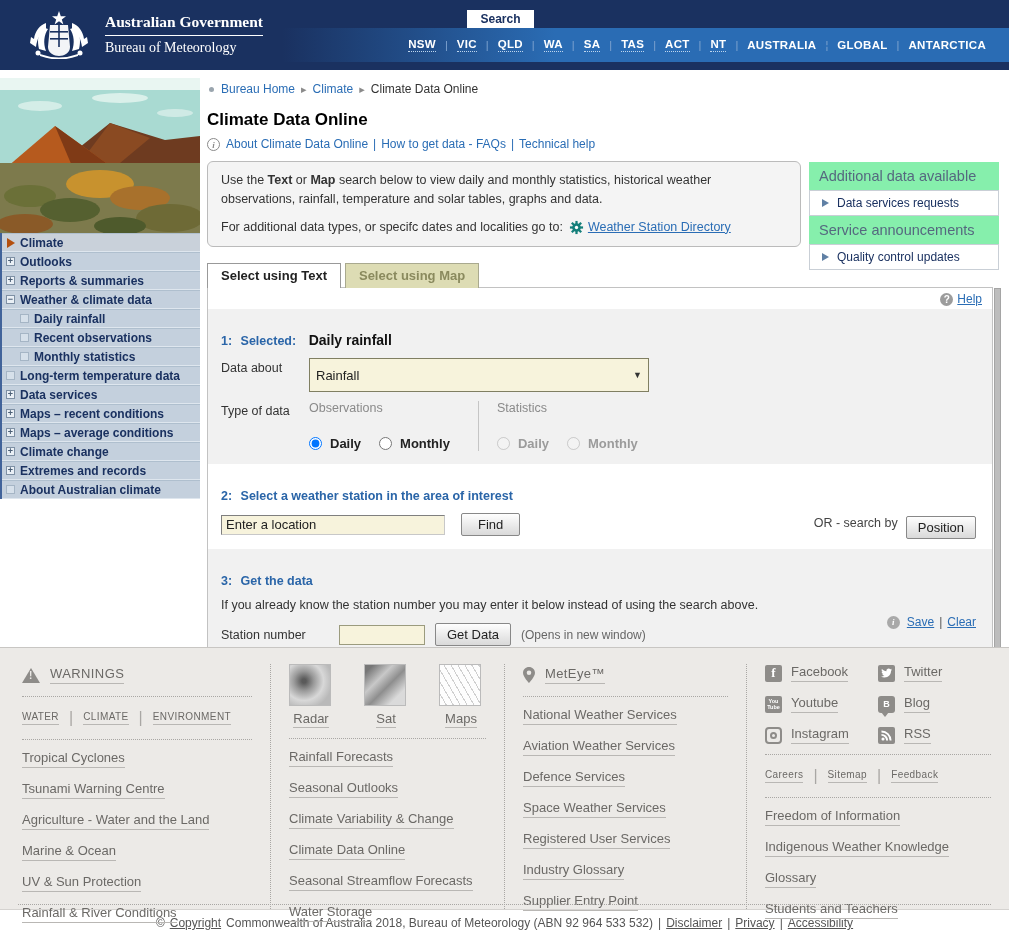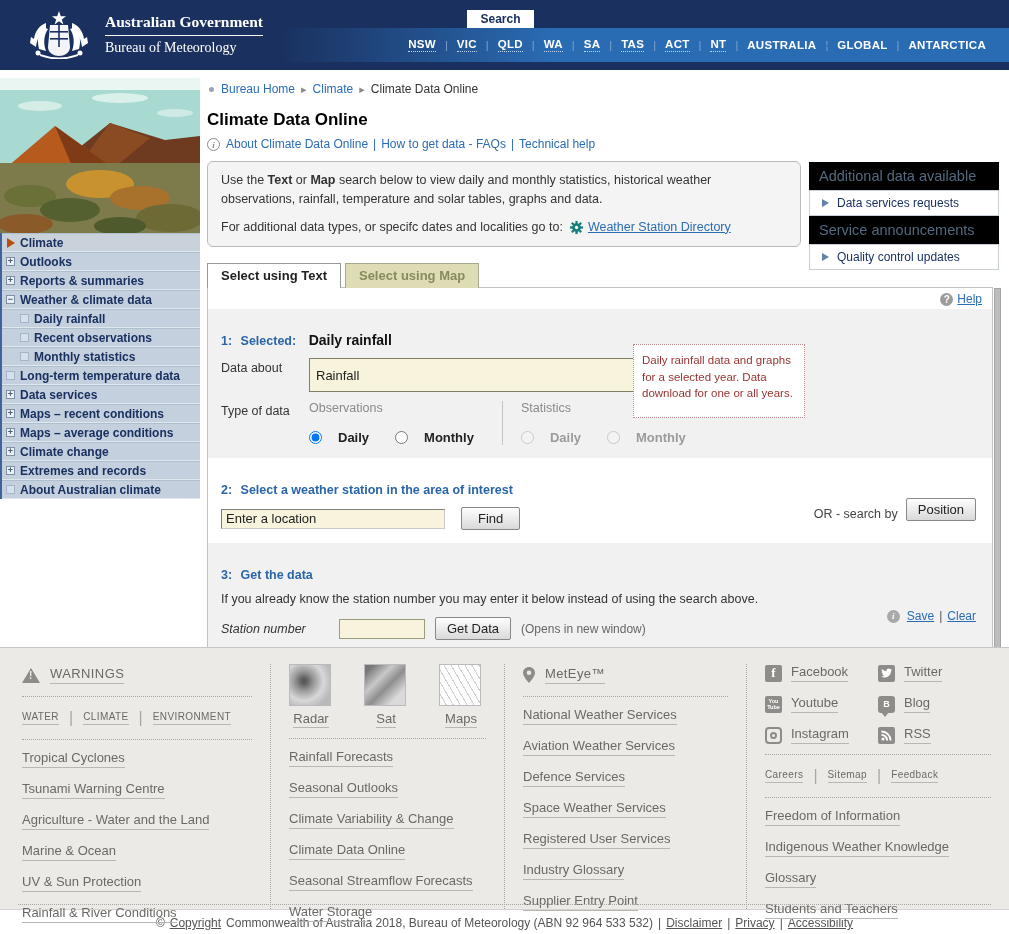--- a/index.html
+++ b/index.html
@@ -78,21 +78,21 @@
   .intro-box {
     width:594px; background:#F4F4F4; border:1px solid #BBB; border-radius:6px;
     padding:9px 13px; font-size:12.5px; color:#333; line-height:1.55;
   }
   .intro-box .p2 { margin-top:8px; display:flex; align-items:center; flex-wrap:wrap; }
   .intro-box a { color:#2A6DB5; text-decoration:underline; }
   .gear-icon { width:15px; height:15px; margin:0 4px 0 6px; }
 
   
   .right-panel { position:absolute; right:10px; top:92px; width:190px; }
-  .rp-header { background:#000000; color:#55687F; font-size:14.5px; padding:6px 10px; }
+  .rp-header { background:#86efac; color:#55687F; font-size:14.5px; padding:6px 10px; }
   .rp-item {
     background:#fff; border:1px solid #C9CFD6; padding:5px 6px 5px 12px; display:flex;
     align-items:center; cursor:pointer;
   }
   .rp-item .tri { width:0; height:0; border-left:7px solid #6080A5; border-top:4.5px solid transparent; border-bottom:4.5px solid transparent; margin-right:8px; }
   .rp-item a { color:#1A3160; font-size:12px; }
 
   
   .tabs { margin-top:16px; display:flex; gap:4px; position:relative; z-index:2; }
   .tab { font-size:13px; font-weight:bold; padding:4px 13px 5px; border:1px solid #999; border-bottom:none; cursor:pointer; }
@@ -114,40 +114,40 @@
   .frm-label { width:88px; font-size:12.5px; color:#333; padding-top:3px; flex:0 0 auto; }
   .select-box {
     width:340px; height:34px; background:#F7F3DC; border:1px solid #807F62; display:flex;
     align-items:center; justify-content:space-between; padding:0 6px; font-size:13px; color:#222; cursor:pointer;
   }
   .select-box .dd { font-size:9px; color:#333; }
   .radio-wrap { display:flex; }
   .radio-col { padding-right:18px; }
   .radio-col.stats { border-left:1px solid #C5C5C5; padding-left:18px; }
   .radio-col .col-h { color:#8A8A8A; font-size:12.5px; }
-  .radio-row { margin-top:15px; display:flex; align-items:center; gap:16px; }
+  .radio-row { margin-top:21px; display:flex; align-items:center; gap:8px; }
   .radio-row label { font-size:13px; font-weight:bold; color:#222; margin-right:10px; }
   .radio-col.stats .radio-row label { color:#9B9B9B; }
   .desc-box {
     position:absolute; left:425px; top:35px; width:172px; min-height:74px;
     background:#fff; border:1px dotted #BB8888; color:#993333; font-size:11.5px;
     line-height:1.45; padding:7px 8px;
   }
   .btn {
     background:linear-gradient(#FEFEFE,#D9D9D9); border:1px solid #888; border-radius:2px;
     font-size:13px; color:#222; padding:3px 11px; cursor:pointer; font-family:"Liberation Sans",sans-serif;
   }
   .loc-input {
     width:224px; height:20px; background:#F7F3DC; border:1px solid #7F7F7F; border-right-color:#C8C8C8;
     border-bottom-color:#C8C8C8; font-size:13px; color:#222; padding:0 4px; font-family:"Liberation Sans",sans-serif;
   }
-  .or-wrap { position:absolute; right:16px; top:40px; display:flex; align-items:flex-end; gap:8px; font-size:12.5px; color:#444; }
+  .or-wrap { position:absolute; right:16px; top:52px; display:flex; align-items:flex-start; gap:8px; font-size:12.5px; color:#444; }
   .hint { font-size:12.5px; color:#333; margin-top:9px; }
   .station-row { display:flex; align-items:center; margin-top:11px; }
-  .station-label { width:118px; font-size:12.5px; color:#333;font-style:italic; }
+  .station-label { width:118px; font-size:12.5px; color:#333; }
   .station-input {
     width:86px; height:20px; background:#F7F3DC; border:1px solid #9B9B7E; font-size:13px;
     color:#222; padding:0 4px; margin-right:10px; font-family:"Liberation Sans",sans-serif;
   }
   .opens-note { font-size:12px; color:#666; margin-left:10px; }
   .saveclear { position:absolute; right:16px; top:66px; display:flex; align-items:center; font-size:12px; }
   .saveclear a { color:#2A6DB5; text-decoration:underline; }
   .saveclear .scsep { color:#555; margin:0 5px; }
   .ii-solid { width:13px; height:13px; border-radius:50%; background:#A9A9A9; color:#fff; font-size:9px; line-height:13px; text-align:center; font-style:italic; font-family:"Liberation Serif",serif; font-weight:bold; margin-right:7px; }
   .panel-bottom { height:12px; background:#fff; }
@@ -445,21 +445,20 @@
               <div class="col-h">Statistics</div>
               <div class="radio-row">
                 <input type="radio" name="stats" disabled="" style="">
                 <label>Daily</label>
                 <input type="radio" name="stats" disabled="" style="">
                 <label>Monthly</label>
               </div>
             </div>
           </div>
         </div>
-        <div class="desc-box">Daily rainfall data and graphs for a selected year. Data download for one or all years.</div>
       </div>
 
       <div class="sect">
         <div>
           <span class="step-num">2:</span>
           <span class="step-sel">Select a weather station in the area of interest</span>
         </div>
         <div class="frm-row" style="align-items:center;">
           <input class="loc-input" type="text" value="Enter a location" style="">
           <button class="btn" style="margin-left:16px; padding:3px 16px;">Find</button>

